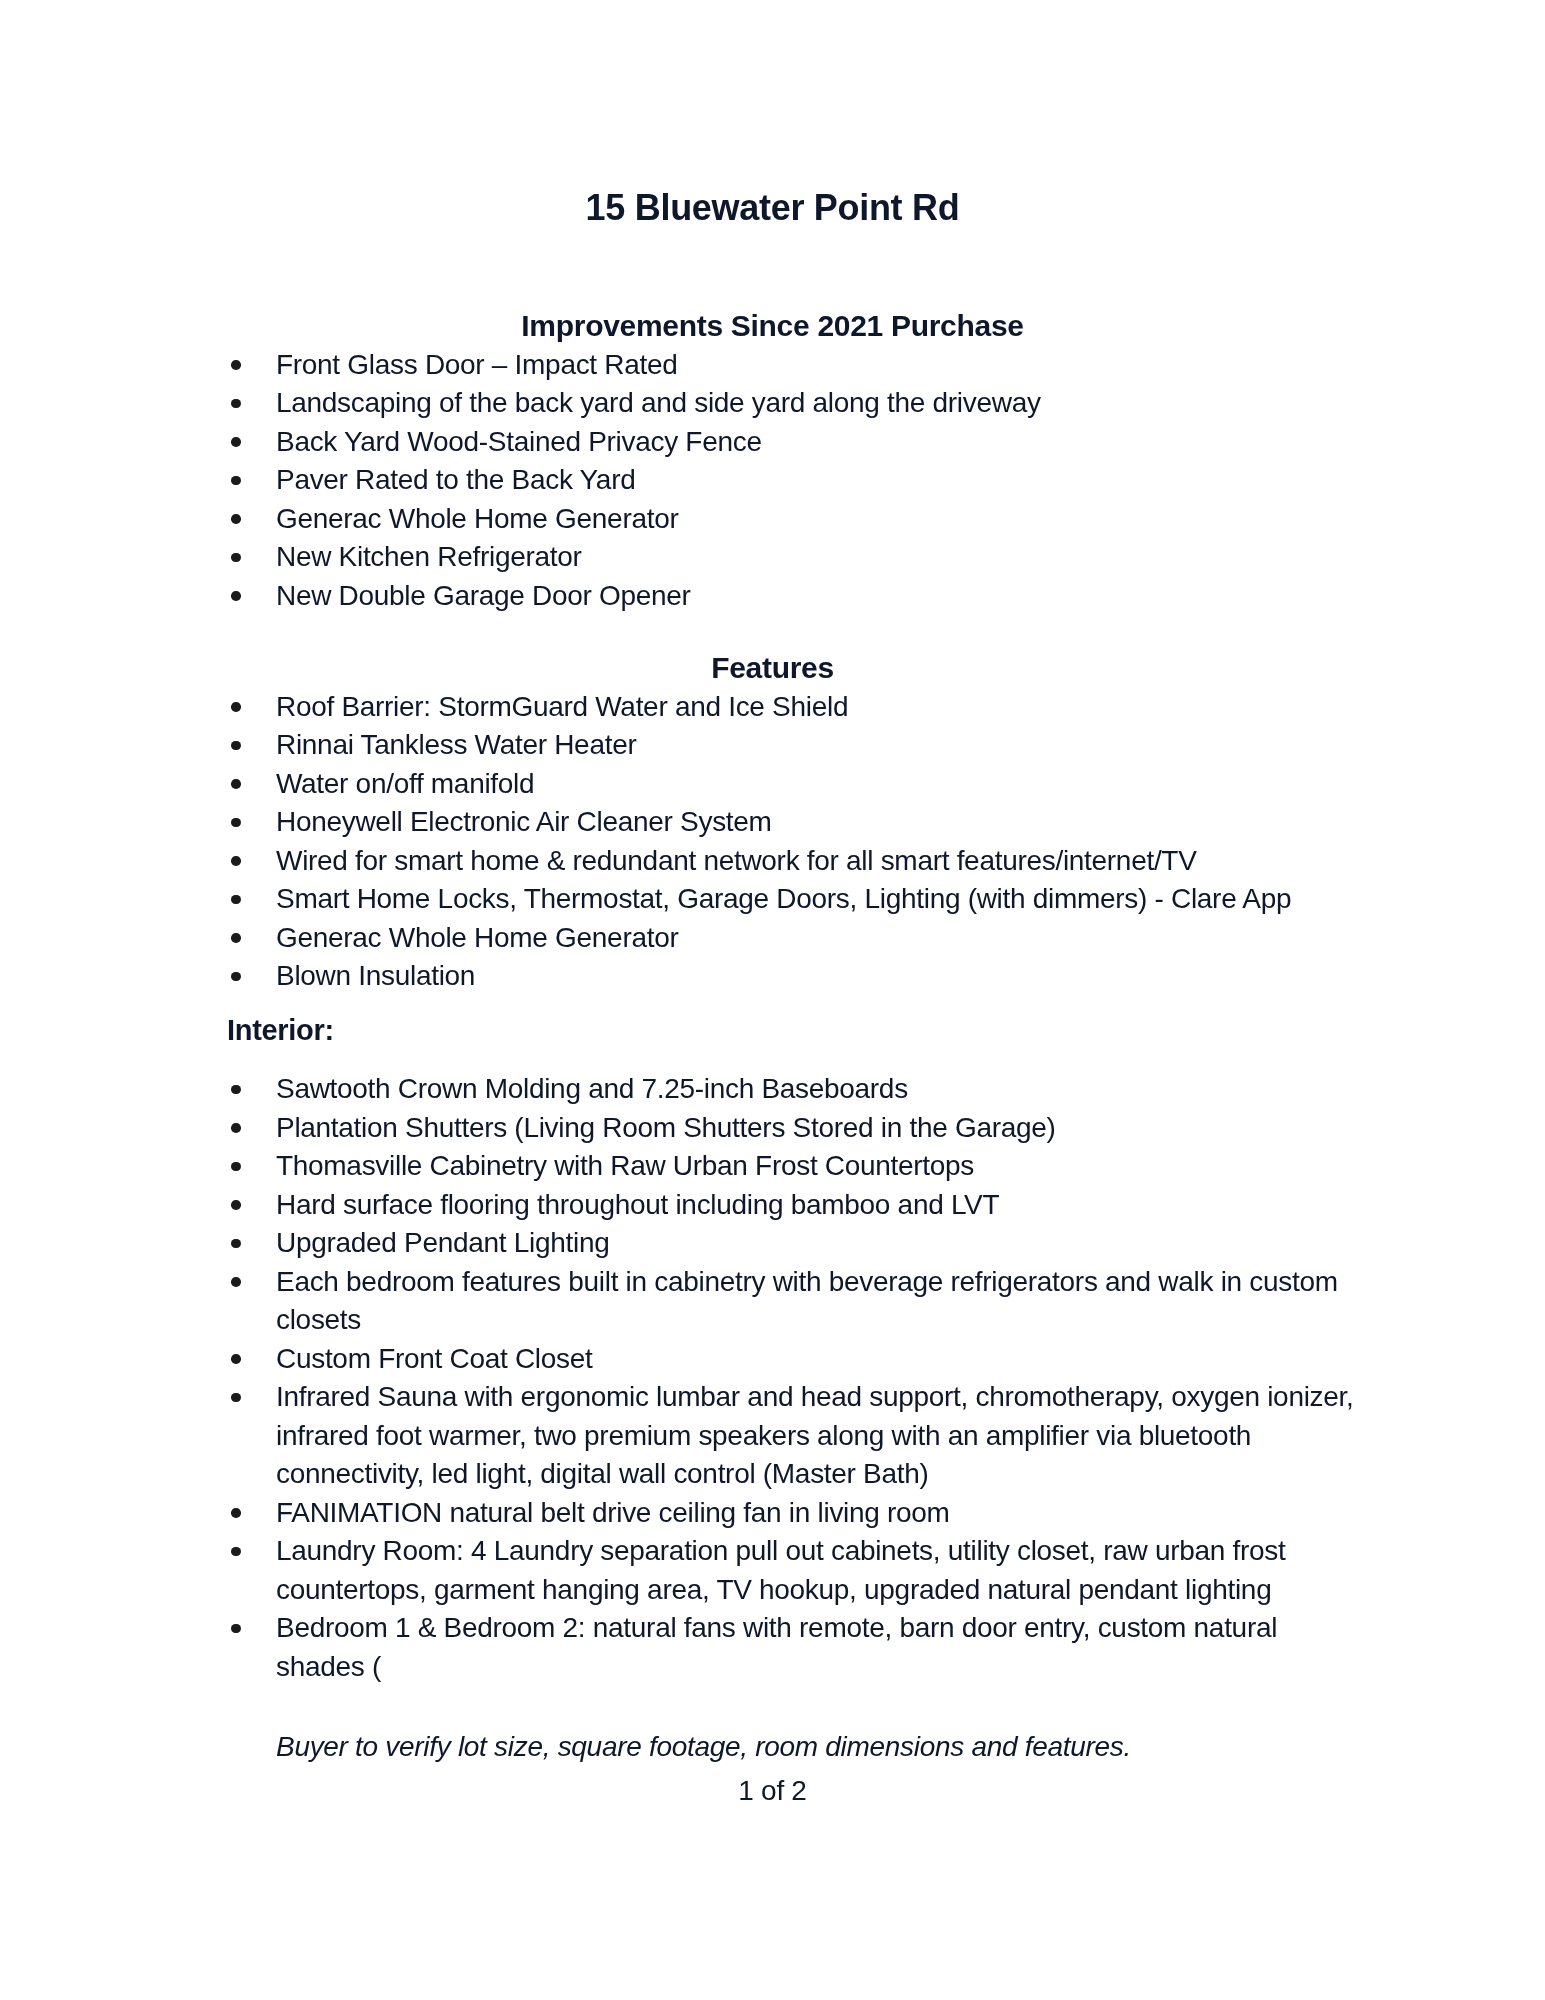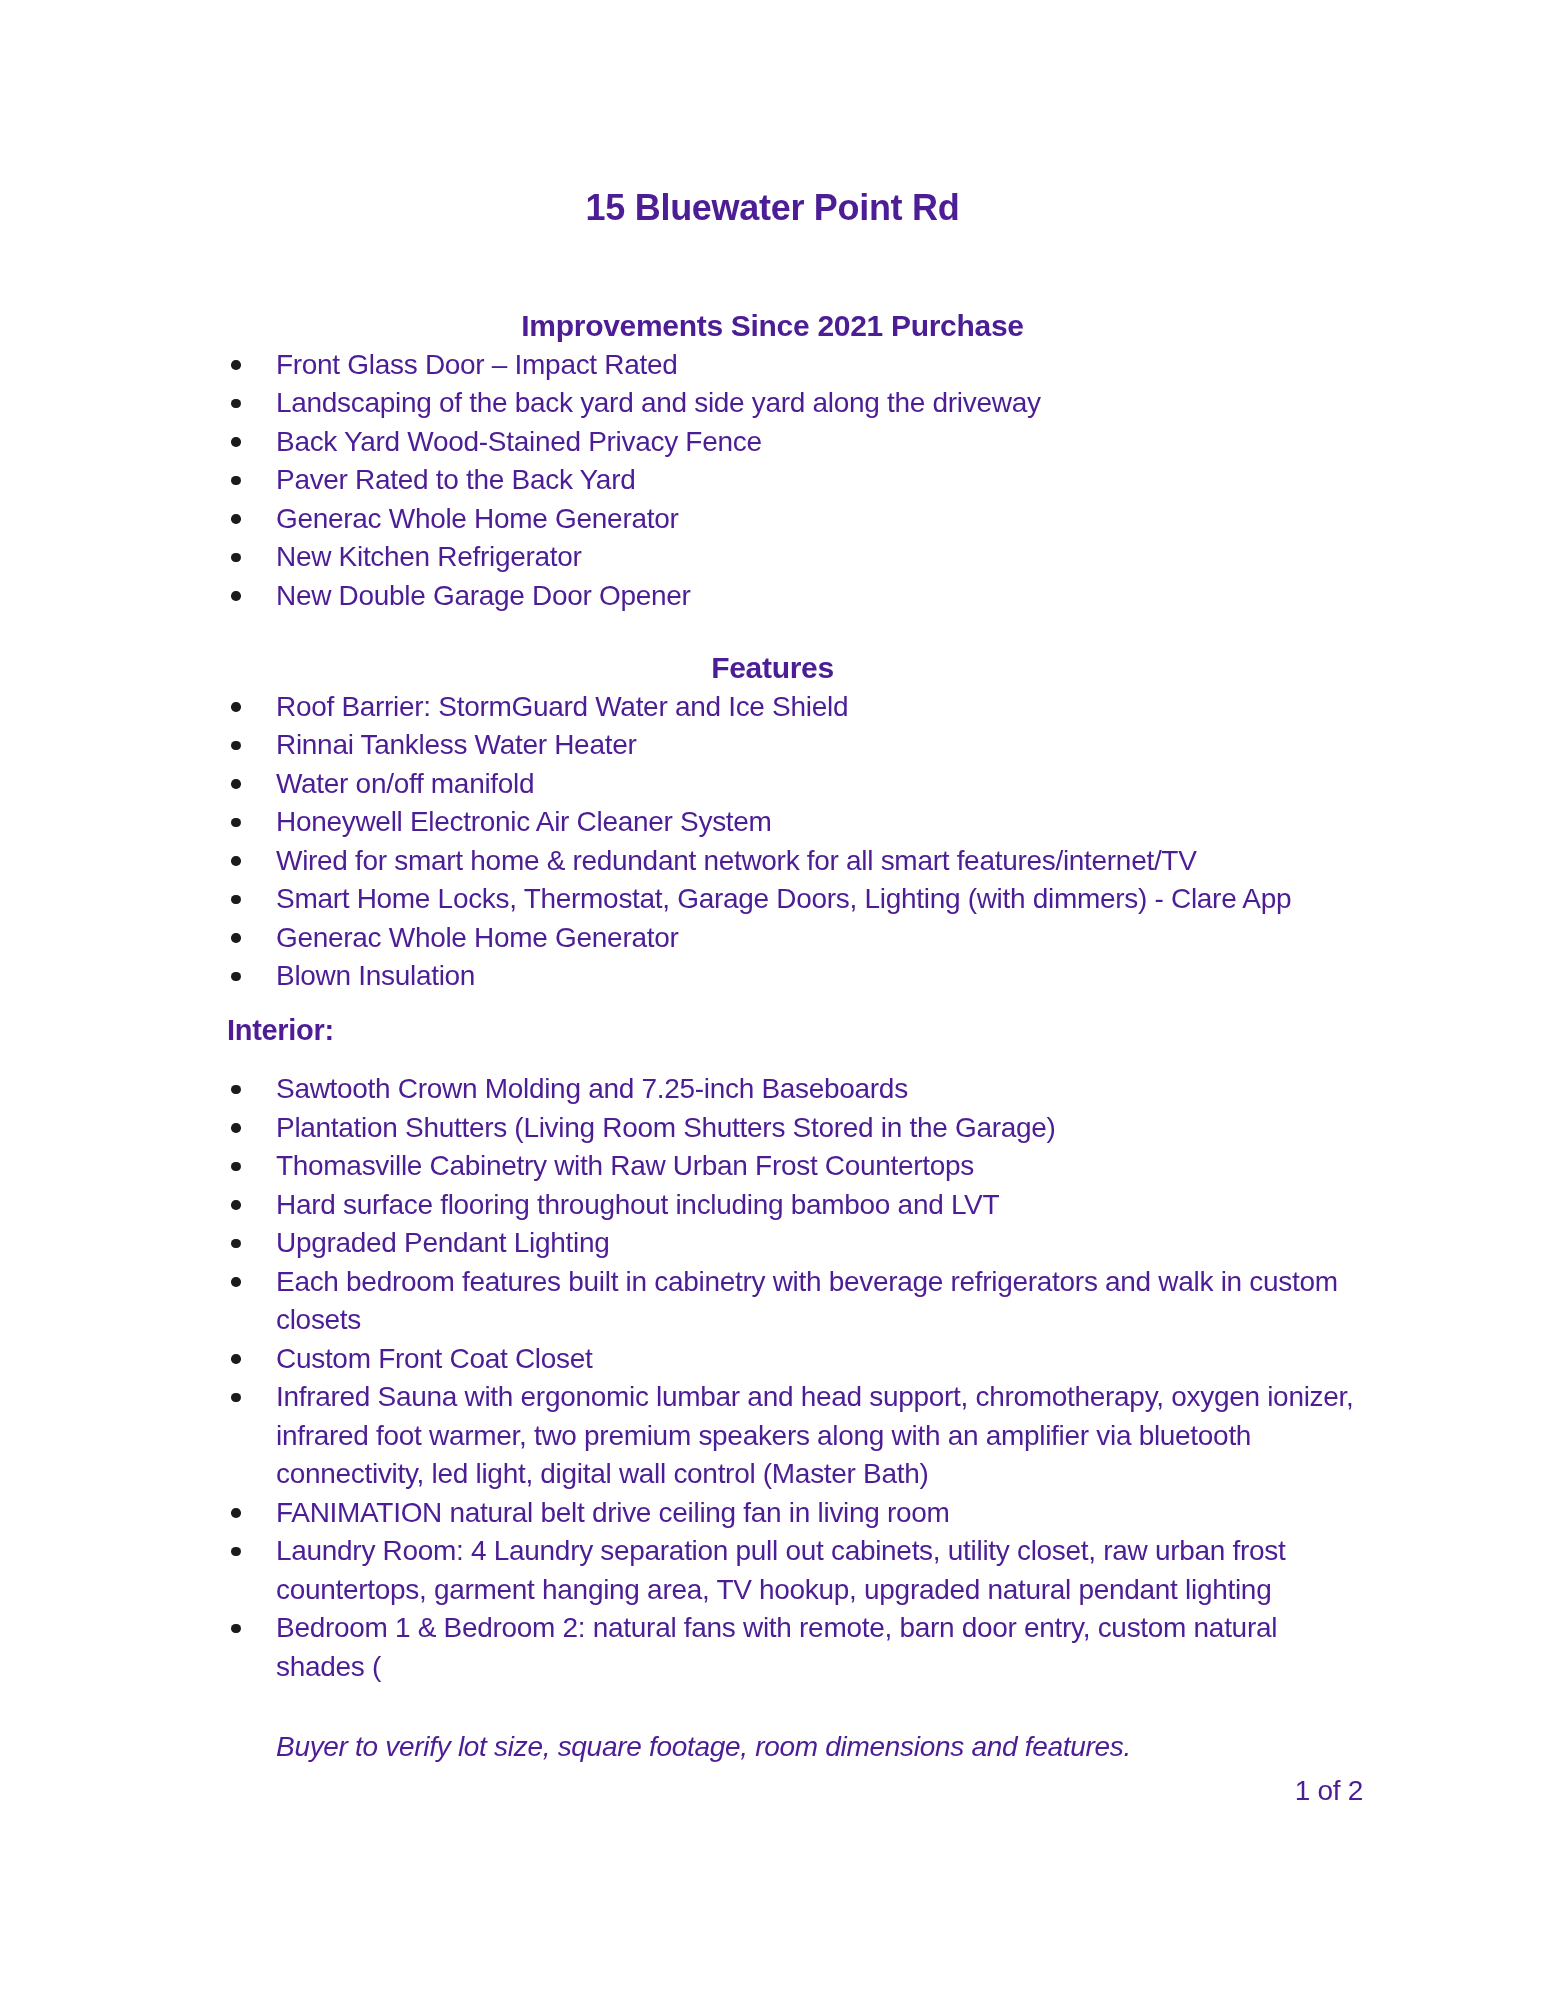--- a/index.html
+++ b/index.html
@@ -3,21 +3,21 @@
 <meta charset="utf-8">
 <style>
   * { margin: 0; padding: 0; box-sizing: border-box; }
   html, body { background: #ffffff; }
   .page {
     position: relative;
     width: 1545px;
     height: 2000px;
     margin: 0 auto;
     background: #ffffff;
-    color: #4c1d95;
+    color: #0f172a;
     font-family: "Liberation Sans", sans-serif;
     font-size: 28px;
     line-height: 38.5px;
     letter-spacing: -0.3px;
     padding: 0 182px;
     overflow: hidden;
   }
   .doc-title {
     margin-top: 186px;
     font-size: 36px;
@@ -55,21 +55,21 @@
   }
   .whole-house-heading { padding-left: 94px; }
   .interior-heading { padding-left: 45px; margin-top: 15px; }
   .interior-list { margin-top: 21px; }
   .disclaimer {
     font-style: italic;
     padding-left: 94px;
     margin-top: 42px;
   }
   .page-number {
-    text-align: right;
+    text-align: center;
     margin-top: 5px;
   }
 </style>
 </head>
 <body>
 
 <div class="page">
 
   <h1 class="doc-title">15 Bluewater Point Rd</h1>
 

